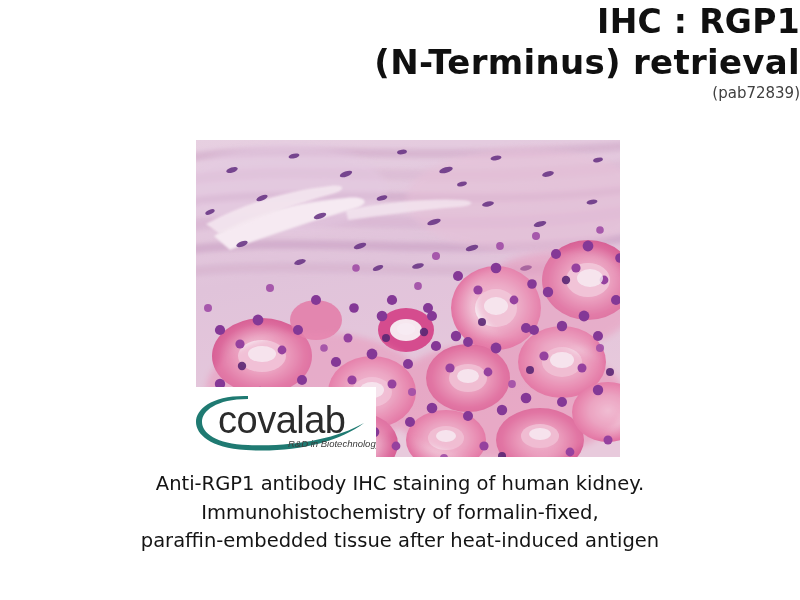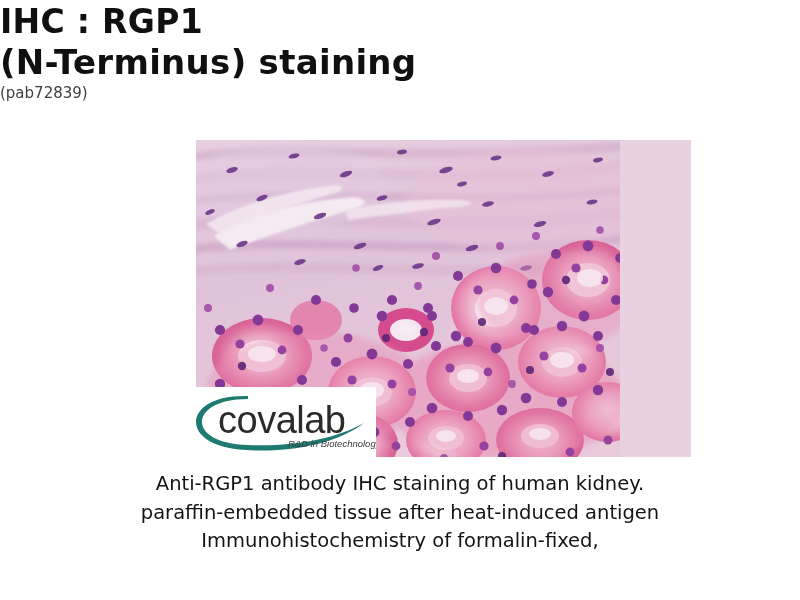--- a/index.html
+++ b/index.html
@@ -16,21 +16,21 @@
     color: #0d0d0d;
     position: relative;
   }
 
   
   .title-block {
     position: absolute;
     left: 0;
     top: 0;
     width: 800px;
-    text-align: left;
+    text-align: right;
   }
   .title-line {
     font-family: "DejaVu Sans", sans-serif;
     font-weight: bold;
     font-size: 33px;
     line-height: 41px;
     letter-spacing: 0.3px;
     color: #101010;
     white-space: nowrap;
   }
@@ -42,21 +42,21 @@
     line-height: 18px;
     color: #404040;
     padding-top: 1px;
   }
 
   
   .micrograph {
     position: absolute;
     left: 196px;
     top: 140px;
-    width: 495px;
+    width: 424px;
     height: 317px;
     overflow: hidden;
     background: #e8d2e2;
   }
   .micrograph svg {
     display: block;
     width: 424px;
     height: 317px;
   }
 
@@ -87,21 +87,21 @@
     line-height: 28.5px;
     color: #141414;
   }
   .caption-line { white-space: nowrap; }
 </style>
 </head>
 <body>
 
 <div class="title-block">
   <div class="title-line title-line-1">IHC : RGP1</div>
-  <div class="title-line title-line-2">(N-Terminus) staining</div>
+  <div class="title-line title-line-2">(N-Terminus) retrieval</div>
   <div class="subtitle-code">(pab72839)</div>
 </div>
 
 <div class="micrograph">
   <svg viewBox="0 0 424 317" preserveAspectRatio="none">
     <defs>
       <radialGradient id="tubA" cx="50%" cy="50%" r="60%">
         <stop offset="0%" stop-color="#fdf7fb"></stop>
         <stop offset="38%" stop-color="#f3b9d0"></stop>
         <stop offset="72%" stop-color="#e0699c"></stop>
@@ -341,15 +341,15 @@
 
       <text x="22" y="46" font-family="Liberation Sans, sans-serif" font-size="38" letter-spacing="-0.5" fill="#2b2b2b">covalab</text>
 
       <text x="92" y="60" font-family="Liberation Sans, sans-serif" font-size="9.5" font-style="italic" fill="#3a3a3a">R&amp;D in Biotechnology</text>
     </svg>
   </div>
 </div>
 
 <div class="caption">
   <div class="caption-line">Anti-RGP1 antibody IHC staining of human kidney.</div>
+  <div class="caption-line">Immunohistochemistry of formalin-fixed,</div>
   <div class="caption-line">paraffin-embedded tissue after heat-induced antigen</div>
-  <div class="caption-line">Immunohistochemistry of formalin-fixed,</div>
 </div>
 
 </body></html>

